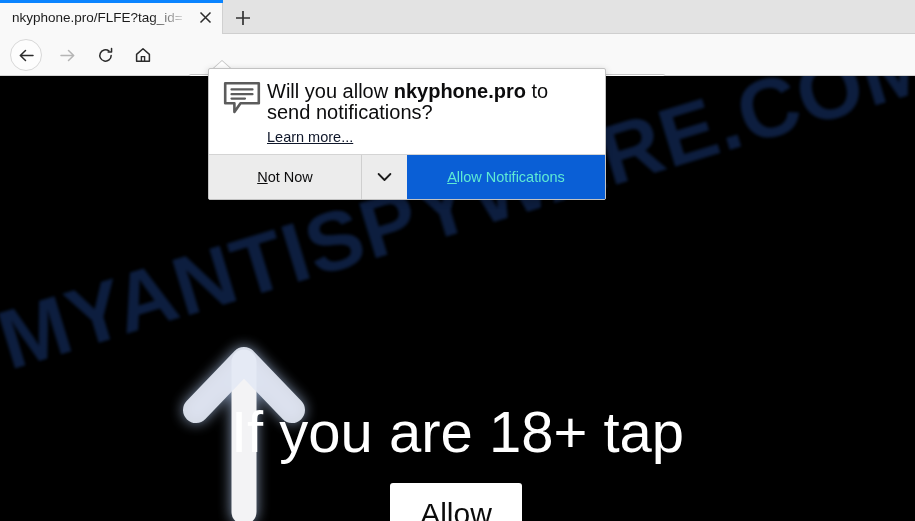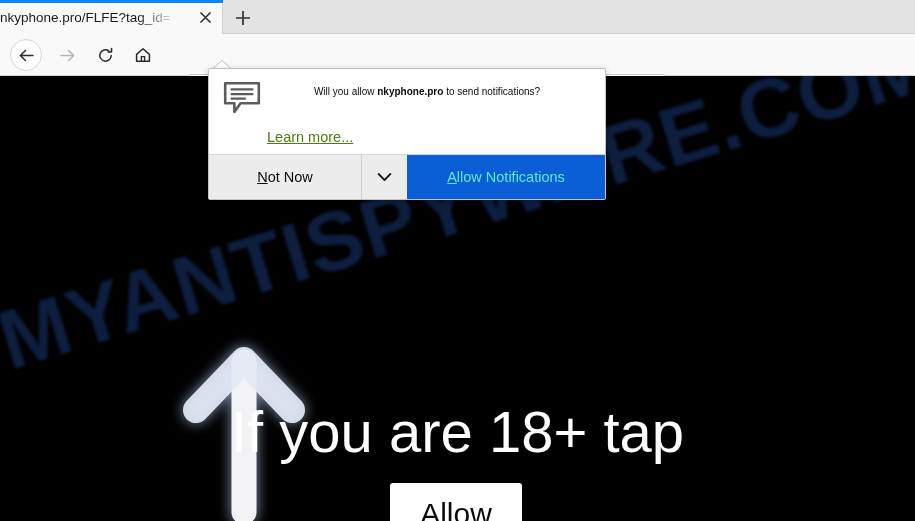--- a/index.html
+++ b/index.html
@@ -21,21 +21,21 @@
     position: absolute; left: 0; top: 0; width: 223px; height: 34px;
     background: #f9f9f9;
     border-right: 1px solid #d0d0d0;
     display: flex; align-items: center;
   }
   .tab-topline {
     position: absolute; left: 0; top: 0; width: 223px; height: 3px;
     background: #0a84ff;
   }
   .tab-title {
-    position: absolute; left: 0; top: 8px; width: 178px;
+    position: absolute; left: 12px; top: 8px; width: 178px;
     font-size: 13.5px; color: #1c1c1c; line-height: 19px;
     white-space: nowrap; overflow: hidden;
     -webkit-mask-image: linear-gradient(to right, #000 78%, transparent 99%);
             mask-image: linear-gradient(to right, #000 78%, transparent 99%);
   }
   .tab-close {
     position: absolute; right: 8px; top: 9px; width: 17px; height: 17px;
     display: flex; align-items: center; justify-content: center;
   }
   .tab-close svg { display: block; }
@@ -138,26 +138,26 @@
     width: 0; height: 0;
     border-left: 9px solid transparent;
     border-right: 9px solid transparent;
     border-bottom: 8px solid #ffffff;
     filter: drop-shadow(0 -1px 0 #c2c2c2);
   }
   .dh-body { position: absolute; left: 0; top: 0; width: 396px; height: 85px; }
   .dh-icon { position: absolute; left: 14px; top: 12px; width: 38px; height: 34px; }
   .dh-text {
     position: absolute; left: 58px; top: 12px; width: 320px;
-    font-size: 10px; color: #0c0c0d; line-height: 21px; text-align: center;
+    font-size: 20px; color: #0c0c0d; line-height: 21px;
   }
   .dh-text b { font-weight: 700; }
   .dh-learn {
     position: absolute; left: 58px; top: 58px;
-    font-size: 14.5px; color: #4d7c0f; line-height: 20px;
+    font-size: 14.5px; color: #0f172a; line-height: 20px;
   }
   .dh-footer {
     position: absolute; left: 0; bottom: 0; width: 396px; height: 45px;
     border-top: 1px solid #d4d4d4;
     display: flex;
     justify-content: flex-end;
   }
   .dh-secondary {
     flex: 0 0 153px; background: #ececec;
     display: flex; align-items: center; justify-content: center;

